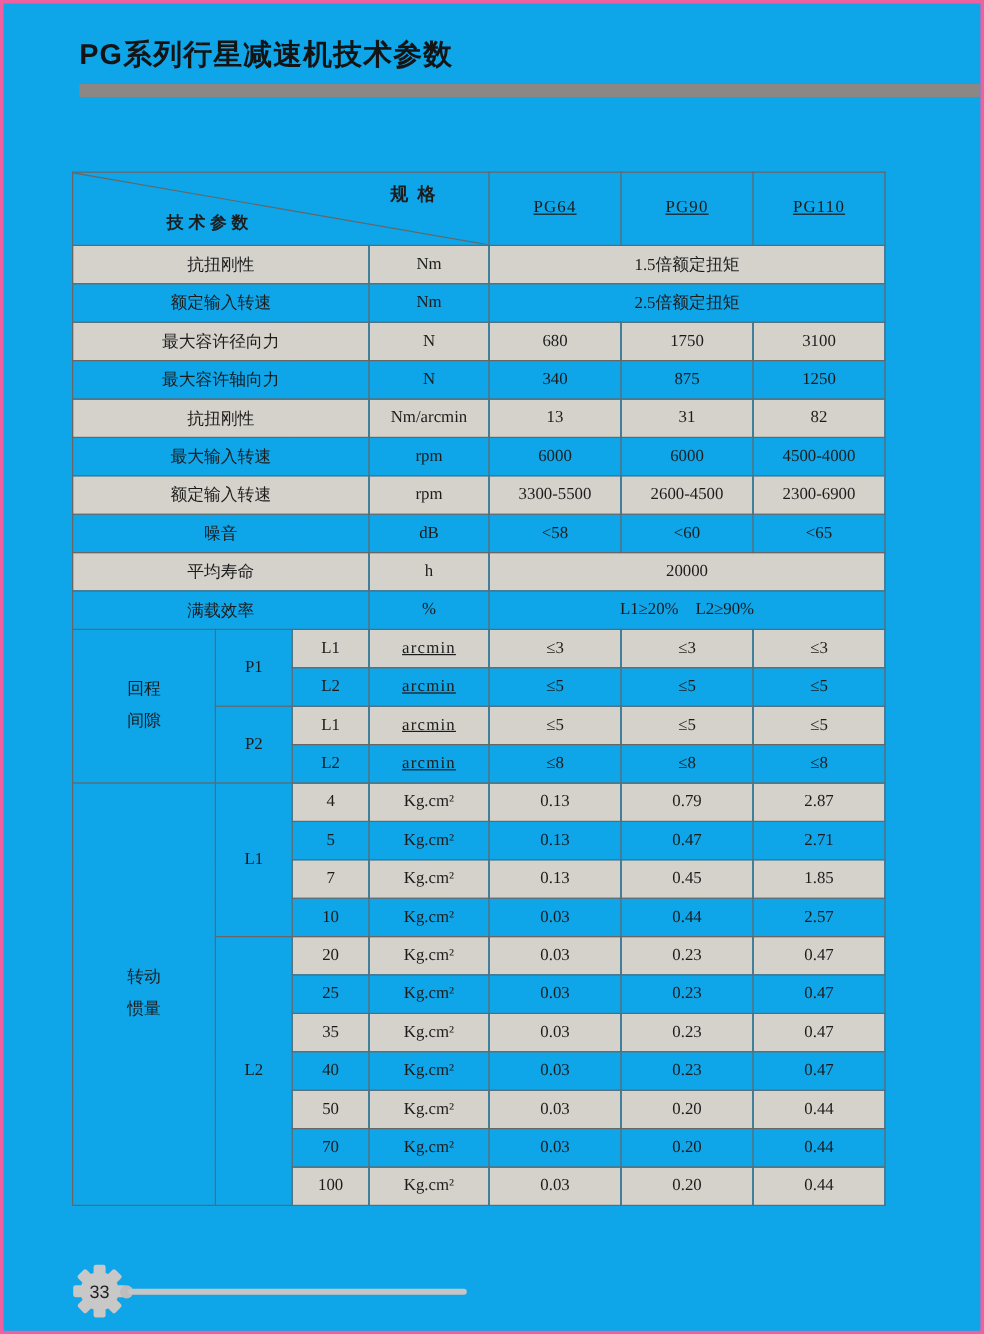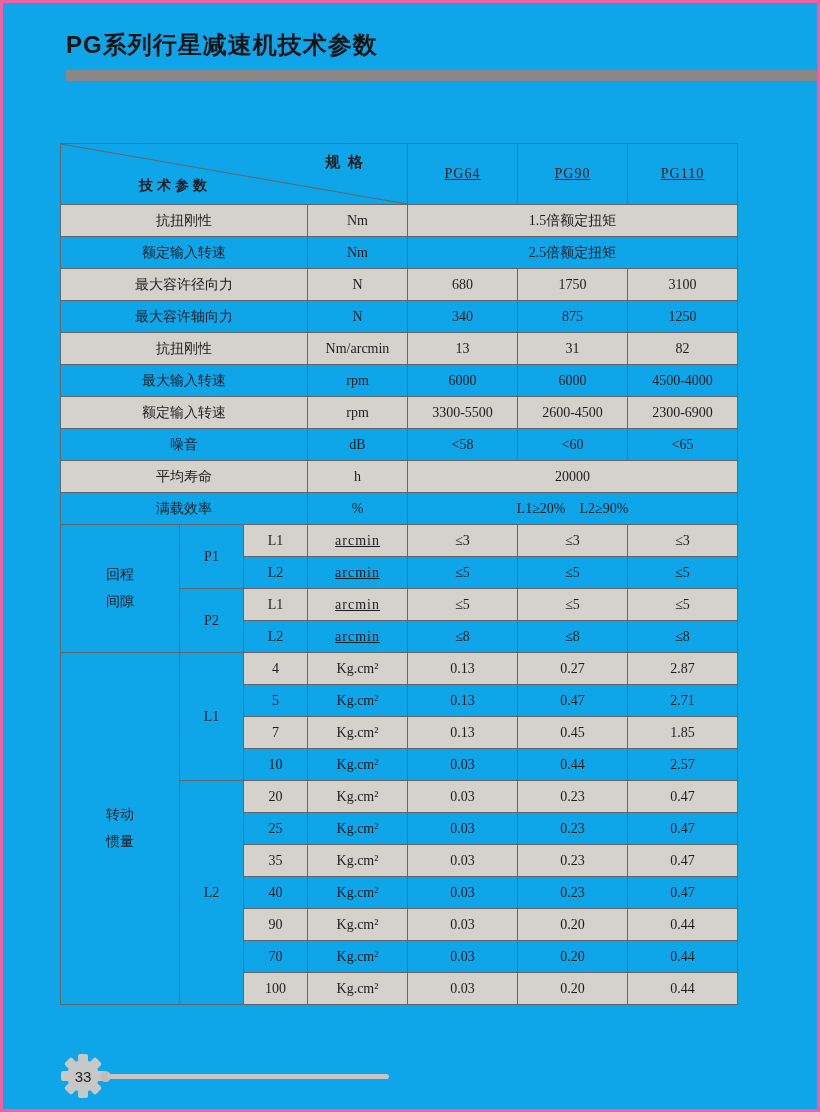--- a/index.html
+++ b/index.html
@@ -191,21 +191,21 @@
         <td>≤8</td>
       </tr>
 
       <tr class="data">
         <td rowspan="11" class="group">转动
 惯量</td>
         <td rowspan="4">L1</td>
         <td class="gray">4</td>
         <td class="gray">Kg.cm²</td>
         <td class="gray">0.13</td>
-        <td class="gray">0.27</td>
+        <td class="gray">0.79</td>
         <td class="gray">2.87</td>
       </tr>
       <tr class="data">
         <td>5</td>
         <td>Kg.cm²</td>
         <td>0.13</td>
         <td>0.47</td>
         <td>2.71</td>
       </tr>
       <tr class="data">
@@ -245,21 +245,21 @@
         <td class="gray">0.47</td>
       </tr>
       <tr class="data">
         <td>40</td>
         <td>Kg.cm²</td>
         <td>0.03</td>
         <td>0.23</td>
         <td>0.47</td>
       </tr>
       <tr class="data">
-        <td class="gray">90</td>
+        <td class="gray">50</td>
         <td class="gray">Kg.cm²</td>
         <td class="gray">0.03</td>
         <td class="gray">0.20</td>
         <td class="gray">0.44</td>
       </tr>
       <tr class="data">
         <td>70</td>
         <td>Kg.cm²</td>
         <td>0.03</td>
         <td>0.20</td>

